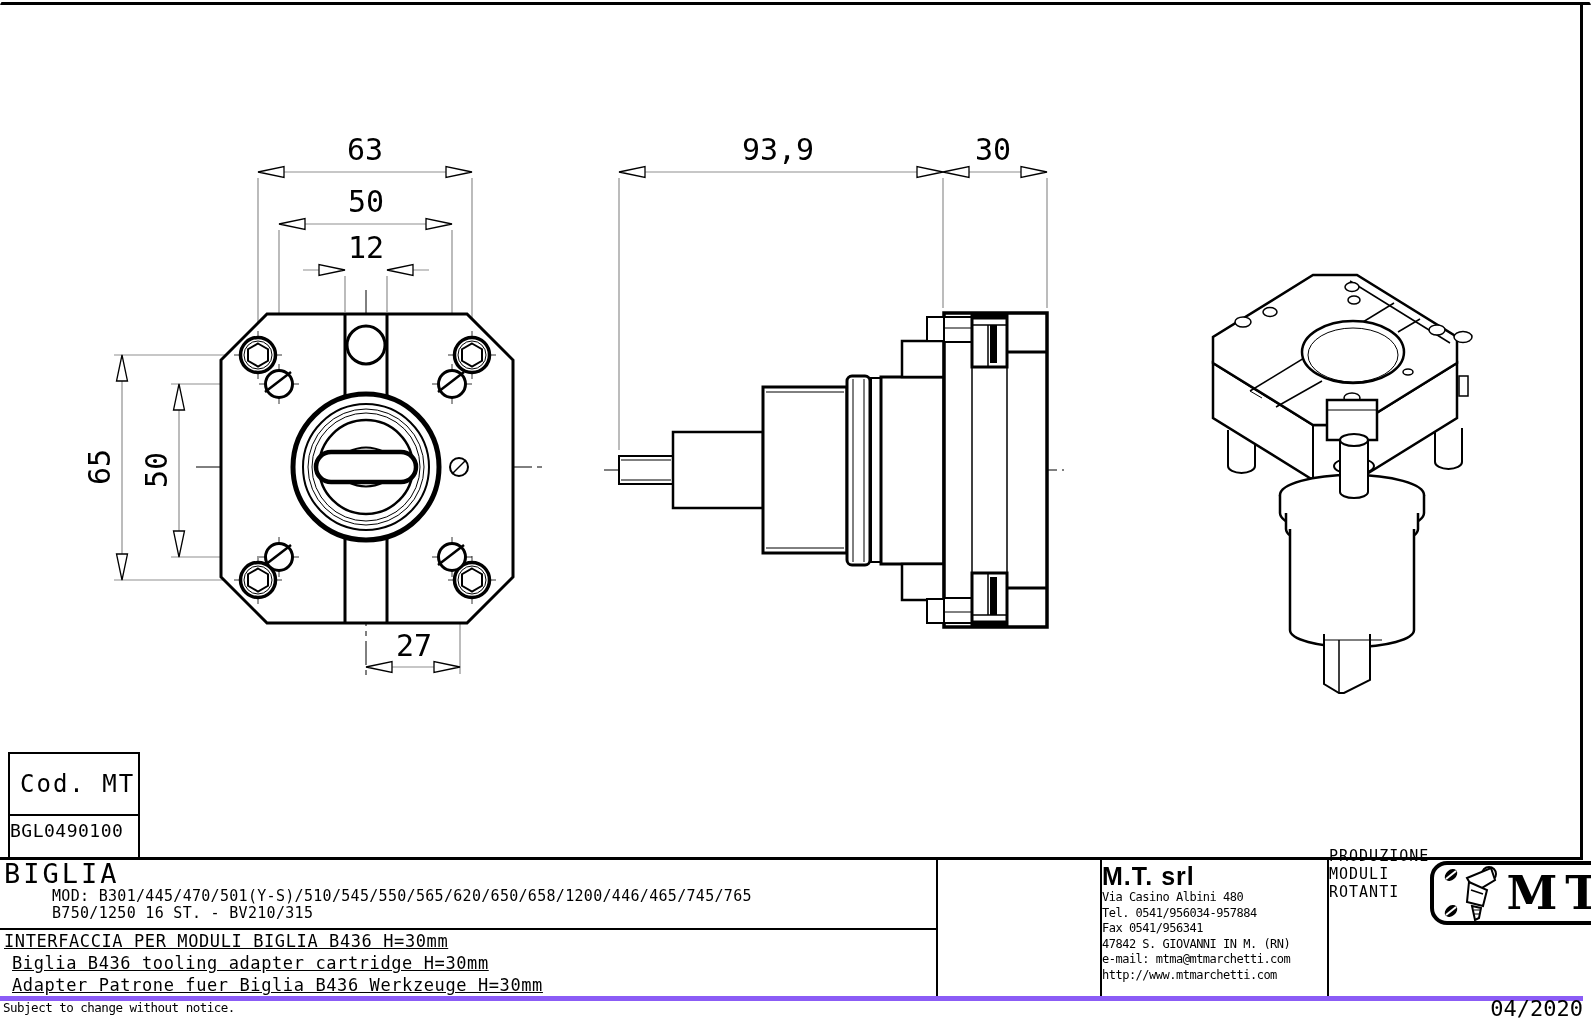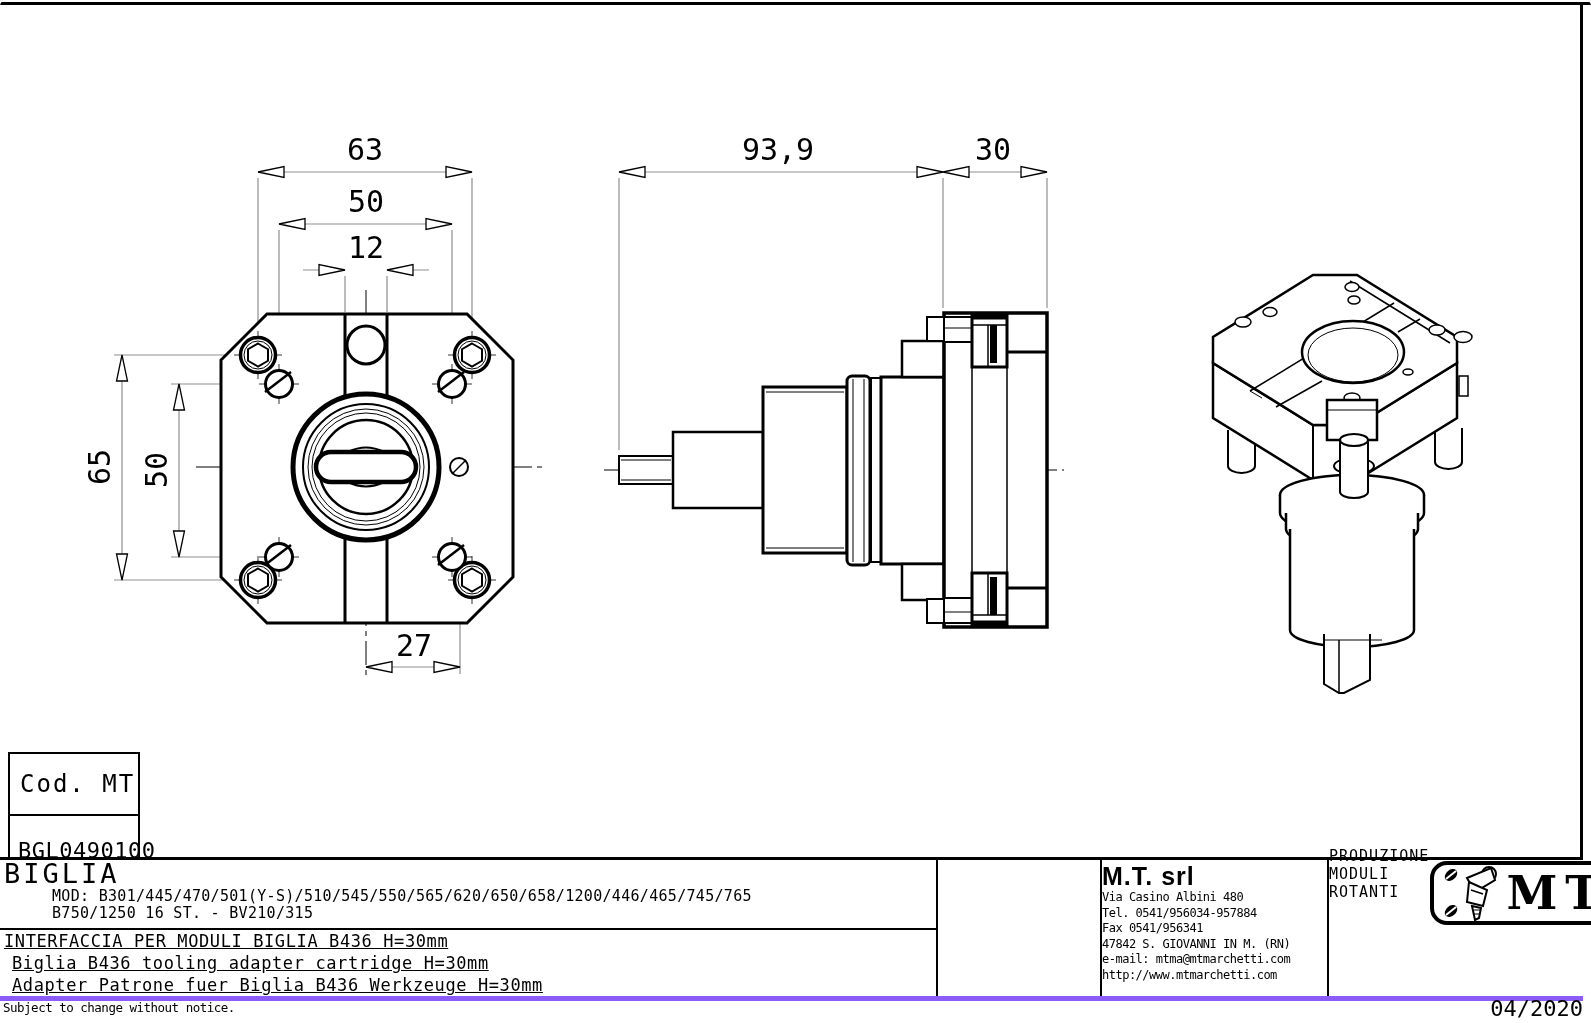--- a/index.html
+++ b/index.html
@@ -20,21 +20,21 @@
   .wf{fill:#fff;}
   .cl{stroke:#000;stroke-width:1;fill:none;stroke-dasharray:24 5 5 5;}
   .dimln{stroke:#8f8f8f;stroke-width:1.2;fill:none;}
   .arrow{fill:#fff;stroke:#000;stroke-width:1.3;}
   .dim-text{font-family:"DejaVu Sans Mono",monospace;font-size:30px;fill:#000;text-anchor:middle;}
   .hair{stroke:#000;stroke-width:0.8;fill:none;}
   
   .codbox{position:absolute;left:8px;top:752px;width:132px;height:117px;border:2px solid #000;box-sizing:border-box;}
   .codbox .lbl{height:62px;border-bottom:2px solid #000;box-sizing:border-box;display:flex;align-items:center;padding-left:10px;
                font-size:24px;letter-spacing:2px;}
-  .codbox .val{height:28px;display:flex;align-items:center;padding-left:8px;font-size:22px;letter-spacing:0.5px;margin-top:20px;}
+  .codbox .val{height:28px;display:flex;align-items:center;font-size:18px;letter-spacing:0.5px;}
   
   .titleblock{position:absolute;left:0;top:857px;width:1583px;height:136px;border-top:3px solid #000;
               border-bottom:5px solid #8b5cf6;box-sizing:content-box;display:flex;background:#fff;}
   .tb-col1{width:938px;border-right:2px solid #000;box-sizing:border-box;display:flex;flex-direction:column;}
   .tb-rowA{height:70px;border-bottom:2px solid #000;box-sizing:border-box;padding-left:4px;overflow:hidden;}
   .tb-brand{font-size:27px;line-height:28px;letter-spacing:3px;}
   .tb-models{font-size:15px;line-height:16.5px;letter-spacing:0.3px;margin-left:48px;}
   .tb-rowB{height:66px;padding-left:4px;overflow:hidden;text-decoration:underline;}
   .tb-desc{font-size:17px;line-height:22px;letter-spacing:0.6px;}
   .tb-desc.indent{padding-left:8px;}

